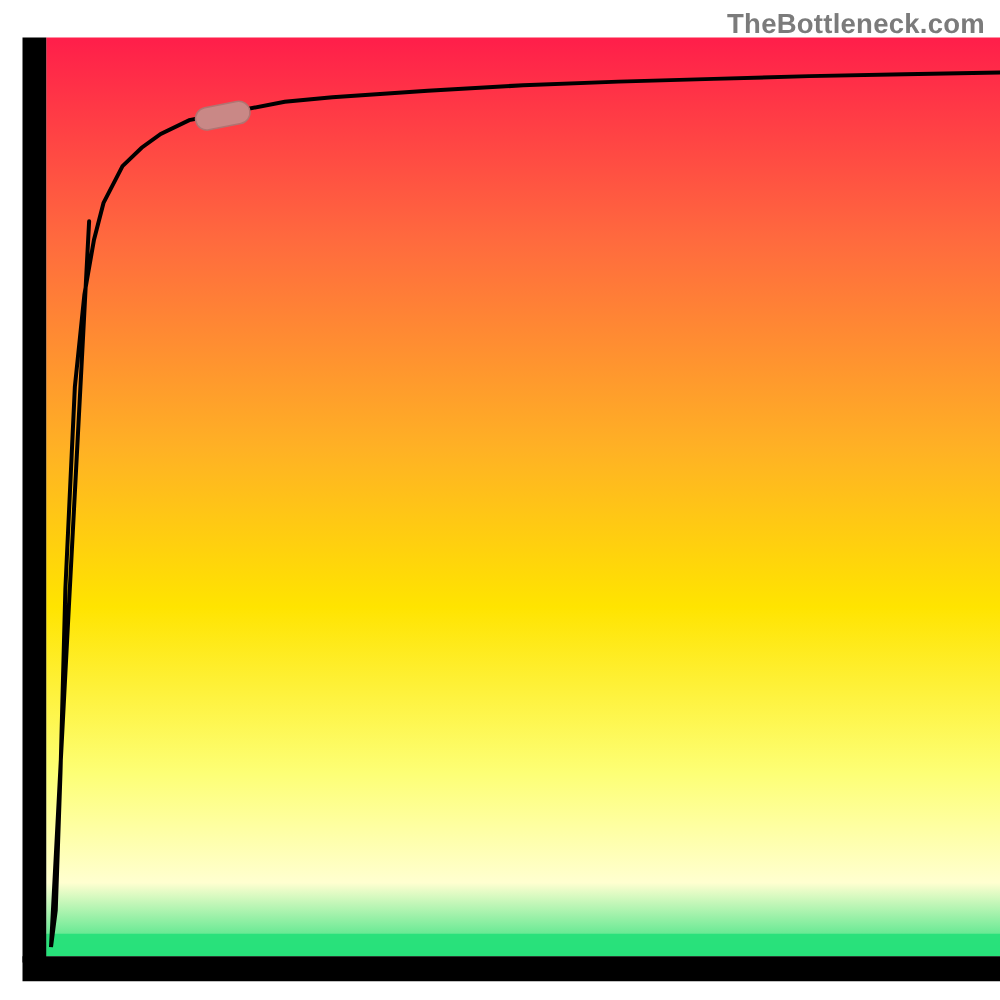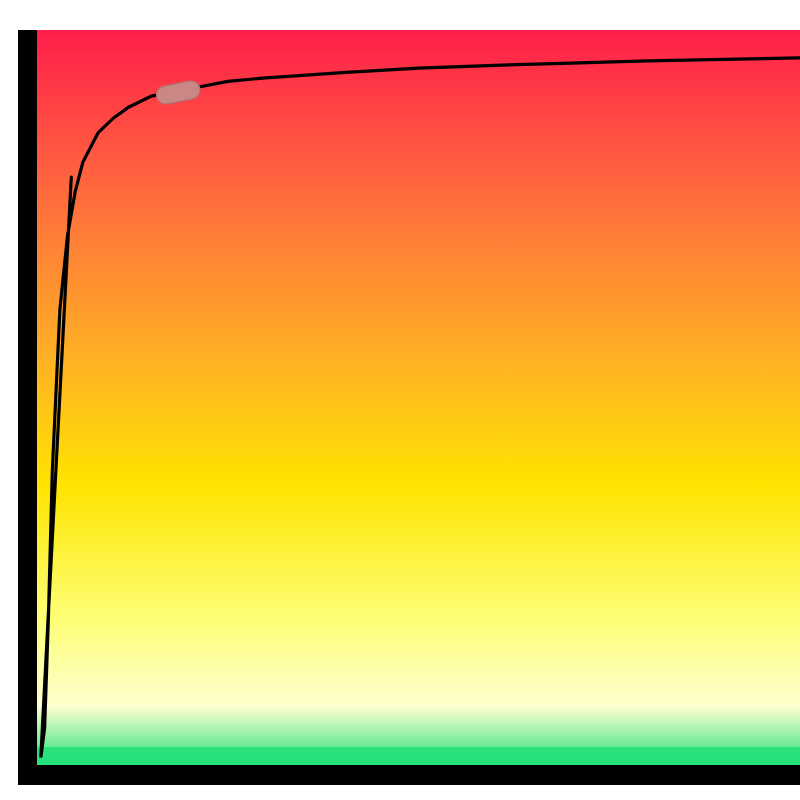--- a/index.html
+++ b/index.html
@@ -25,20 +25,21 @@
     left: 0; top: 0;
     width: 800px; height: 800px;
     display: block;
   }
 </style>
 </head>
 <body>
 
 <div class="stage">
 
+  <div class="watermark">TheBottleneck.com</div>
 
   <svg class="plot" viewBox="0 0 800 800" preserveAspectRatio="none">
     <defs>
       <linearGradient id="bg" x1="0" y1="0" x2="0" y2="1">
         <stop id="g0" offset="0%" stop-color="#ff1e4a"></stop>
         <stop id="g1" offset="22%" stop-color="#ff6a3e"></stop>
         <stop id="g2" offset="45%" stop-color="#ffb224"></stop>
         <stop id="g3" offset="62%" stop-color="#ffe400"></stop>
         <stop id="g4" offset="80%" stop-color="#fdff75"></stop>
         <stop id="g5" offset="92%" stop-color="#ffffd0"></stop>

